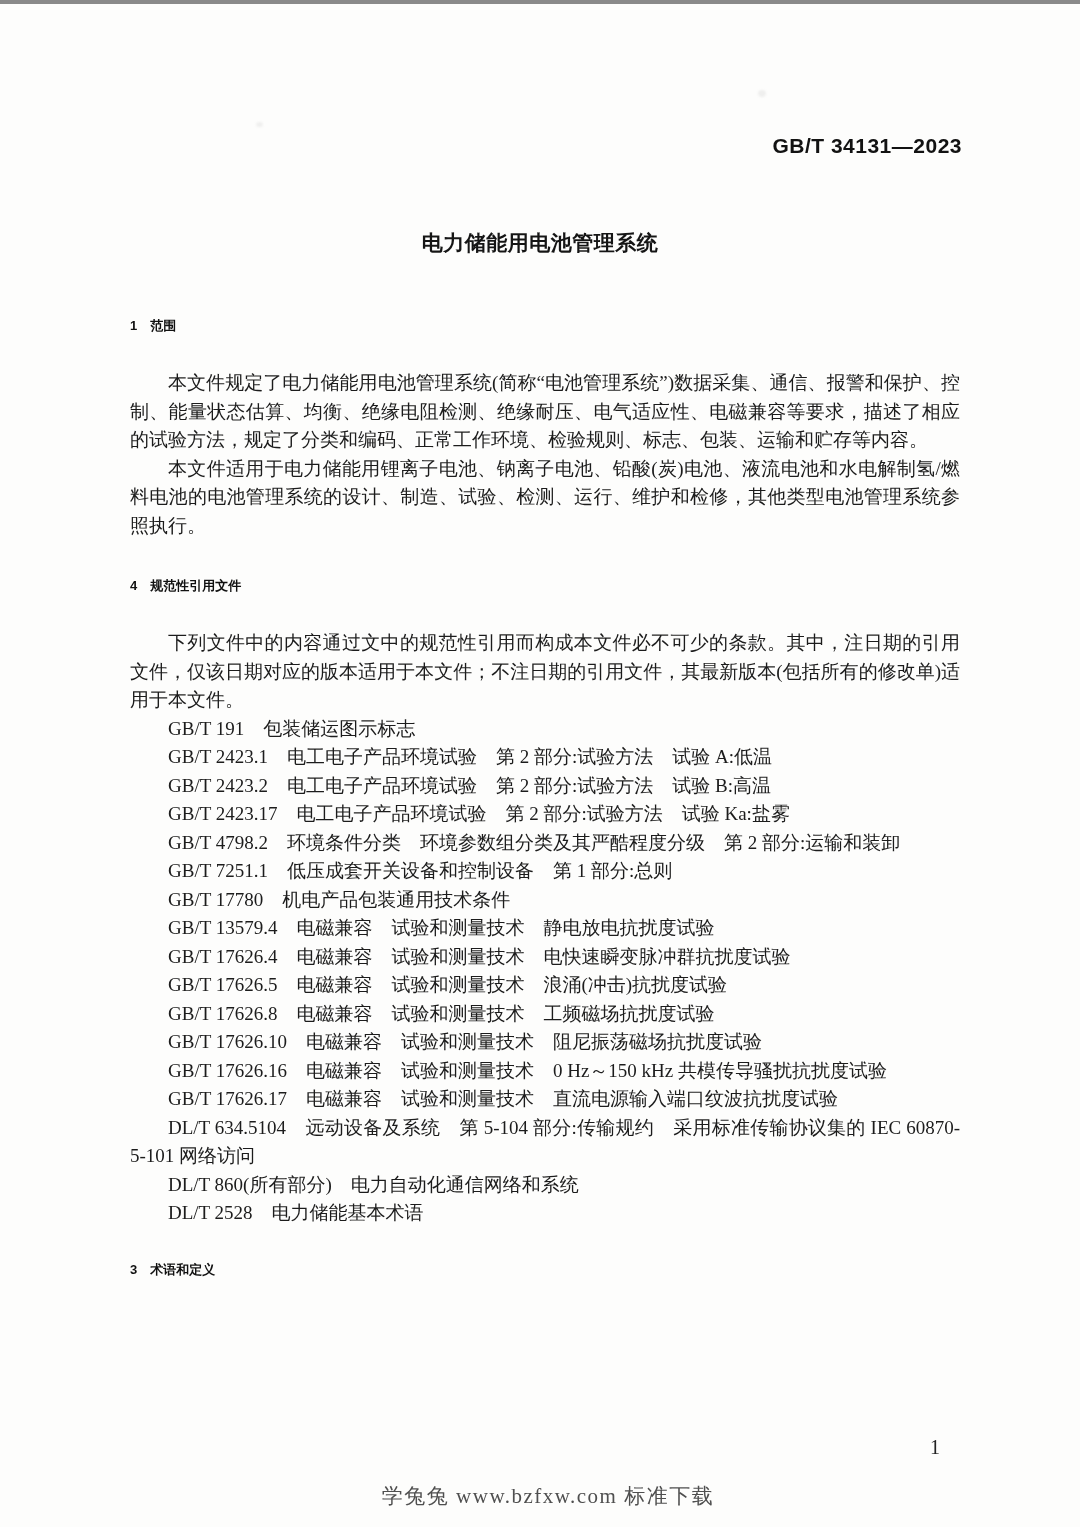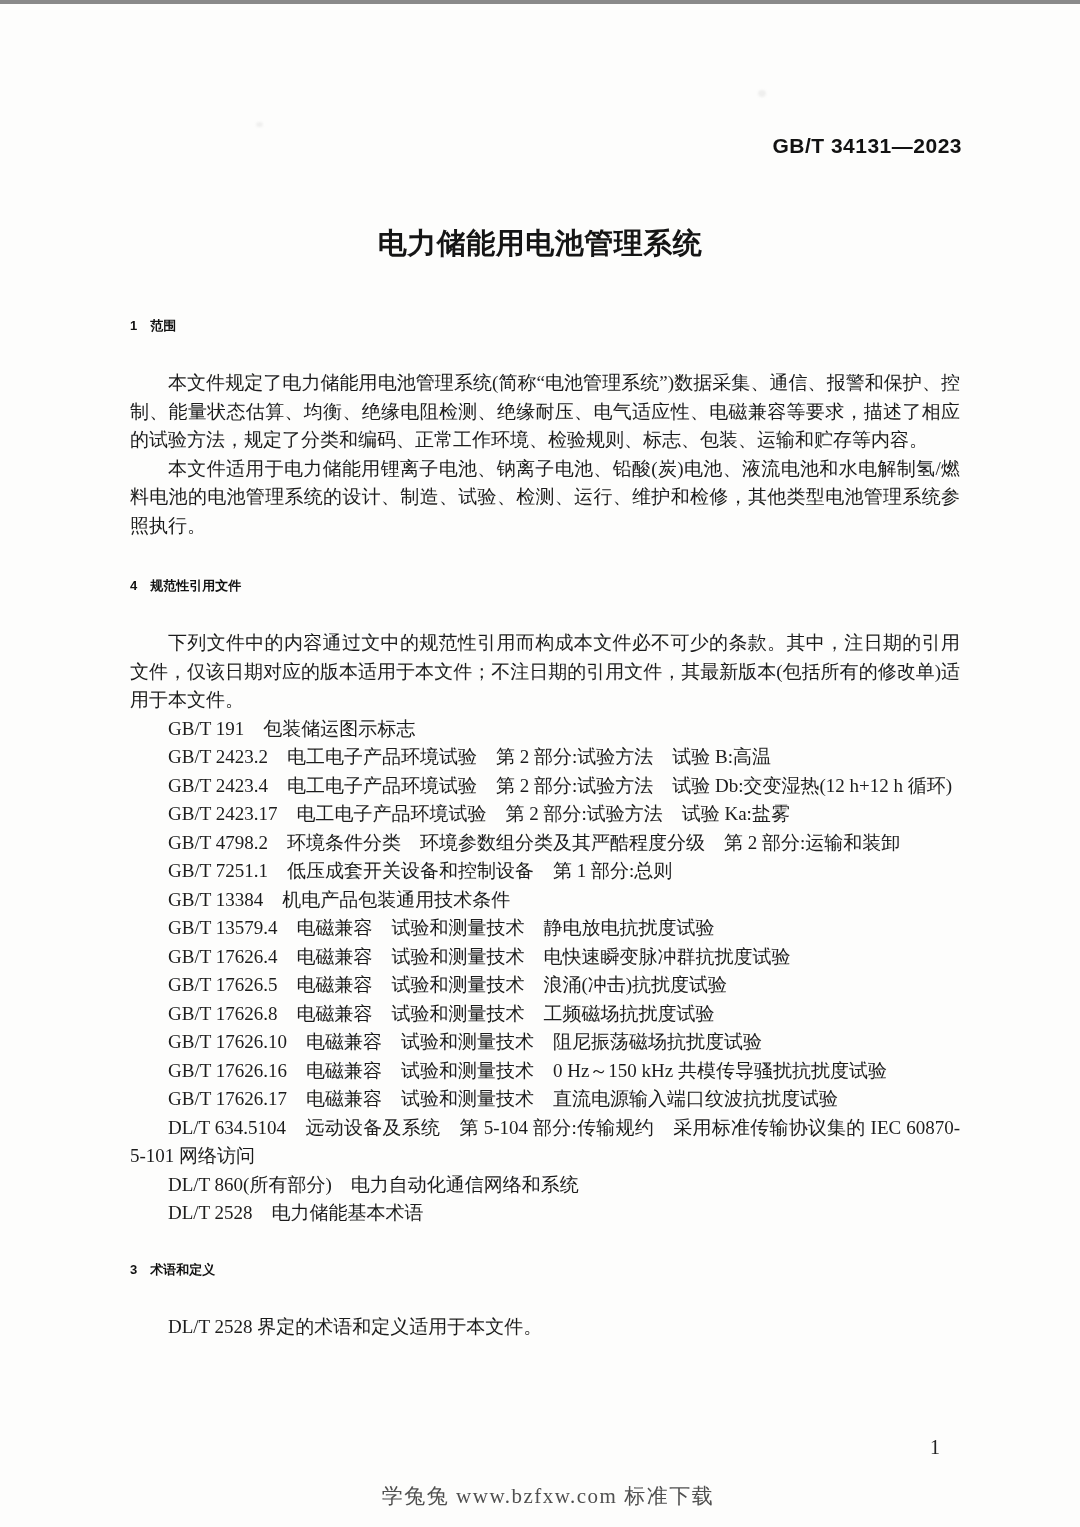--- a/index.html
+++ b/index.html
@@ -40,21 +40,21 @@
   }
   .doc-title {
     position: absolute;
     top: 226px;
     left: 0;
     width: 100%;
     margin: 0;
     text-align: center;
     font-family: "Liberation Sans", "DejaVu Sans", sans-serif;
     font-weight: bold;
-    font-size: 29px;
+    font-size: 21px;
     line-height: 34px;
     letter-spacing: 0.5px;
     color: #151515;
   }
   .content {
     position: absolute;
     top: 312px;
     left: 130px;
     width: 830px;
     font-size: 19px;
@@ -115,37 +115,36 @@
 
   <div class="content">
     <h2>1　范围</h2>
     <p class="body-p">本文件规定了电力储能用电池管理系统(简称“电池管理系统”)数据采集、通信、报警和保护、控制、能量状态估算、均衡、绝缘电阻检测、绝缘耐压、电气适应性、电磁兼容等要求，描述了相应的试验方法，规定了分类和编码、正常工作环境、检验规则、标志、包装、运输和贮存等内容。</p>
     <p class="body-p">本文件适用于电力储能用锂离子电池、钠离子电池、铅酸(炭)电池、液流电池和水电解制氢/燃料电池的电池管理系统的设计、制造、试验、检测、运行、维护和检修，其他类型电池管理系统参照执行。</p>
 
     <h2 class="mt2">4　规范性引用文件</h2>
     <p class="body-p">下列文件中的内容通过文中的规范性引用而构成本文件必不可少的条款。其中，注日期的引用文件，仅该日期对应的版本适用于本文件；不注日期的引用文件，其最新版本(包括所有的修改单)适用于本文件。</p>
     <div class="ref-list">
         <p>GB/T 191　包装储运图示标志</p>
+        <p>GB/T 2423.1　电工电子产品环境试验　第 2 部分:试验方法　试验 A:低温</p>
         <p>GB/T 2423.2　电工电子产品环境试验　第 2 部分:试验方法　试验 B:高温</p>
-        <p>GB/T 2423.4　电工电子产品环境试验　第 2 部分:试验方法　试验 Db:交变湿热(12 h+12 h 循环)</p>
         <p>GB/T 2423.17　电工电子产品环境试验　第 2 部分:试验方法　试验 Ka:盐雾</p>
         <p>GB/T 4798.2　环境条件分类　环境参数组分类及其严酷程度分级　第 2 部分:运输和装卸</p>
         <p>GB/T 7251.1　低压成套开关设备和控制设备　第 1 部分:总则</p>
-        <p>GB/T 13384　机电产品包装通用技术条件</p>
+        <p>GB/T 17780　机电产品包装通用技术条件</p>
         <p>GB/T 13579.4　电磁兼容　试验和测量技术　静电放电抗扰度试验</p>
         <p>GB/T 17626.4　电磁兼容　试验和测量技术　电快速瞬变脉冲群抗扰度试验</p>
         <p>GB/T 17626.5　电磁兼容　试验和测量技术　浪涌(冲击)抗扰度试验</p>
         <p>GB/T 17626.8　电磁兼容　试验和测量技术　工频磁场抗扰度试验</p>
         <p>GB/T 17626.10　电磁兼容　试验和测量技术　阻尼振荡磁场抗扰度试验</p>
         <p>GB/T 17626.16　电磁兼容　试验和测量技术　0 Hz～150 kHz 共模传导骚扰抗扰度试验</p>
         <p>GB/T 17626.17　电磁兼容　试验和测量技术　直流电源输入端口纹波抗扰度试验</p>
         <p>DL/T 634.5104　远动设备及系统　第 5-104 部分:传输规约　采用标准传输协议集的 IEC 60870-5-101 网络访问</p>
         <p>DL/T 860(所有部分)　电力自动化通信网络和系统</p>
         <p>DL/T 2528　电力储能基本术语</p>
       </div>
 
     <h2 class="mt3">3　术语和定义</h2>
-    <p class="body-p">DL/T 2528 界定的术语和定义适用于本文件。</p>
   </div>
 
   <div class="page-num">1</div>
   <div class="watermark">学兔兔 www.bzfxw.com 标准下载</div>
 </div>
 
 </body></html>

